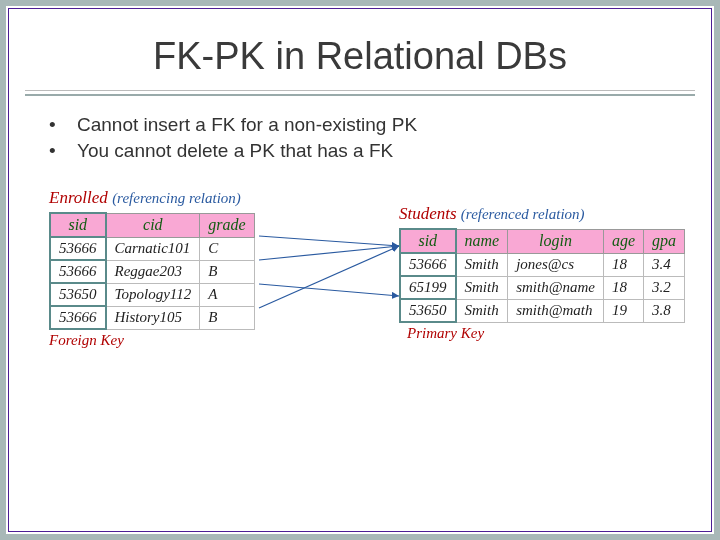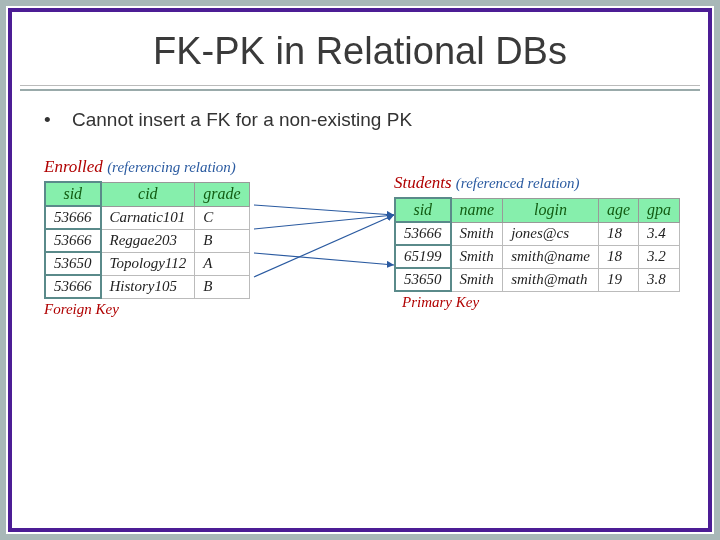--- a/index.html
+++ b/index.html
@@ -5,22 +5,22 @@
   * { box-sizing: border-box; margin: 0; padding: 0; }
   html, body { width: 720px; height: 540px; font-family: Arial, Helvetica, sans-serif; background: #fff; }
   .slide {
     width: 720px; height: 540px;
     border: 6px solid #a8b8b8;
     padding: 2px;
     position: relative;
   }
   .inner {
     width: 100%; height: 100%;
-    border: 4px solid #4c1d95;
-    padding: 0;
+    border: 1px solid #4c1d95;
+    padding: 8px;
     position: relative;
   }
   .title {
     text-align: center;
     font-size: 38px;
     color: #3a3a3a;
     padding: 18px 0 12px;
     font-weight: normal;
   }
   .hr1 { border: none; border-top: 1px solid #bbb; margin: 0 8px; }
@@ -47,21 +47,21 @@
     border-collapse: collapse;
     font-family: Georgia, 'Times New Roman', serif;
     font-size: 15px;
     margin-top: 4px;
   }
   table.data th {
     color: #125c12;
     font-weight: normal;
     border: 1px solid #999;
     padding: 2px 8px;
-    background: #86efac;
+    background: #f9a8d4;
     font-size: 16px;
   }
   table.data td {
     border: 1px solid #bbb;
     padding: 2px 8px;
     color: #222;
   }
   table.data th.boxed, table.data td.boxed { border: 2px solid #5a8a8a; }
   .arrow-svg { position: absolute; top: 28px; left: 200px; width: 160px; height: 140px; }
   .pagenum {
@@ -78,20 +78,21 @@
 
 <div class="slide">
   <div class="inner">
     <h1 class="title">FK-PK in Relational DBs</h1>
     <hr class="hr1">
     <hr class="hr2">
 
     <div class="content">
       <ul class="bullets">
         <li><span class="bul">•</span><span>Cannot insert a FK for a non-existing PK</span></li>
+        <li><span class="bul">•</span><span>You cannot delete a PK that has a FK</span></li>
       </ul>
 
       <div class="diagram">
 
         <div class="tbl-wrap" style="left:0; top:0;">
           <div class="tbl-label">
             <span class="rel">Enrolled</span>
             <span class="paren">(referencing relation)</span>
           </div>
           <table class="data">

